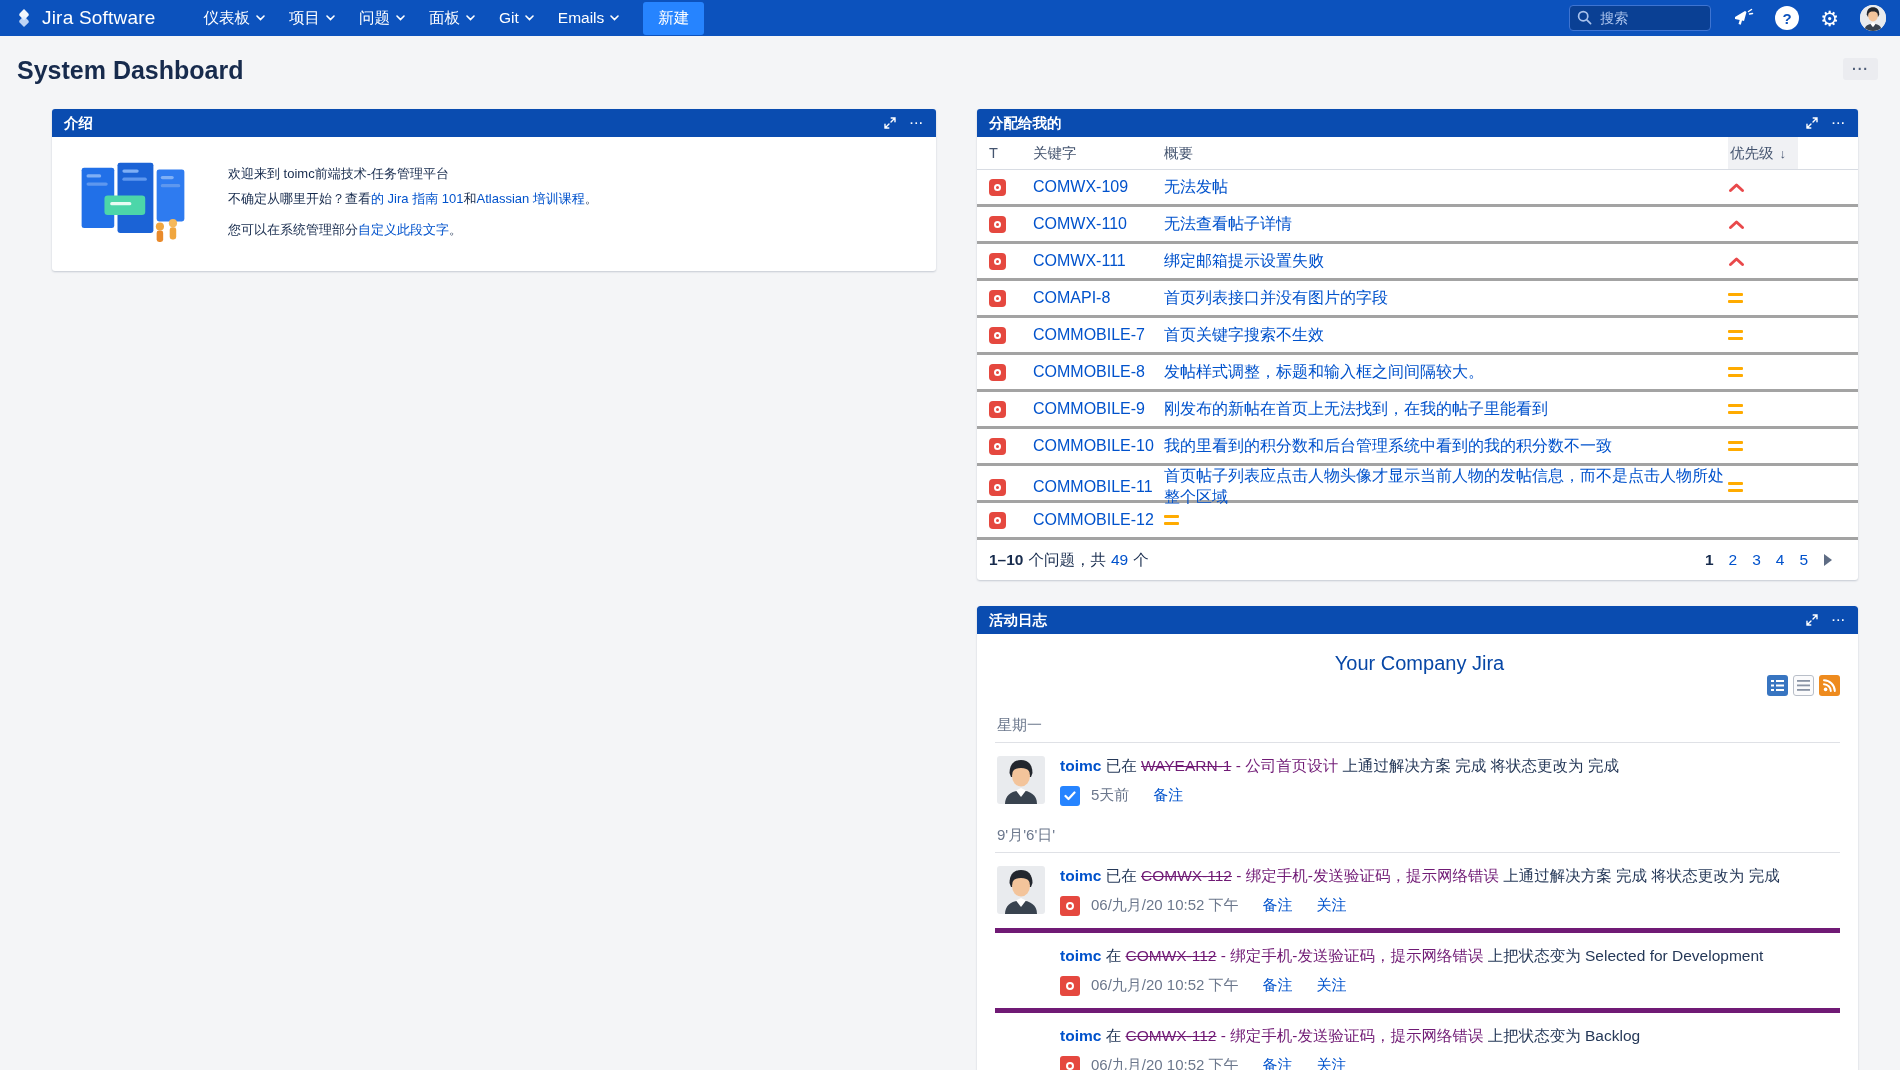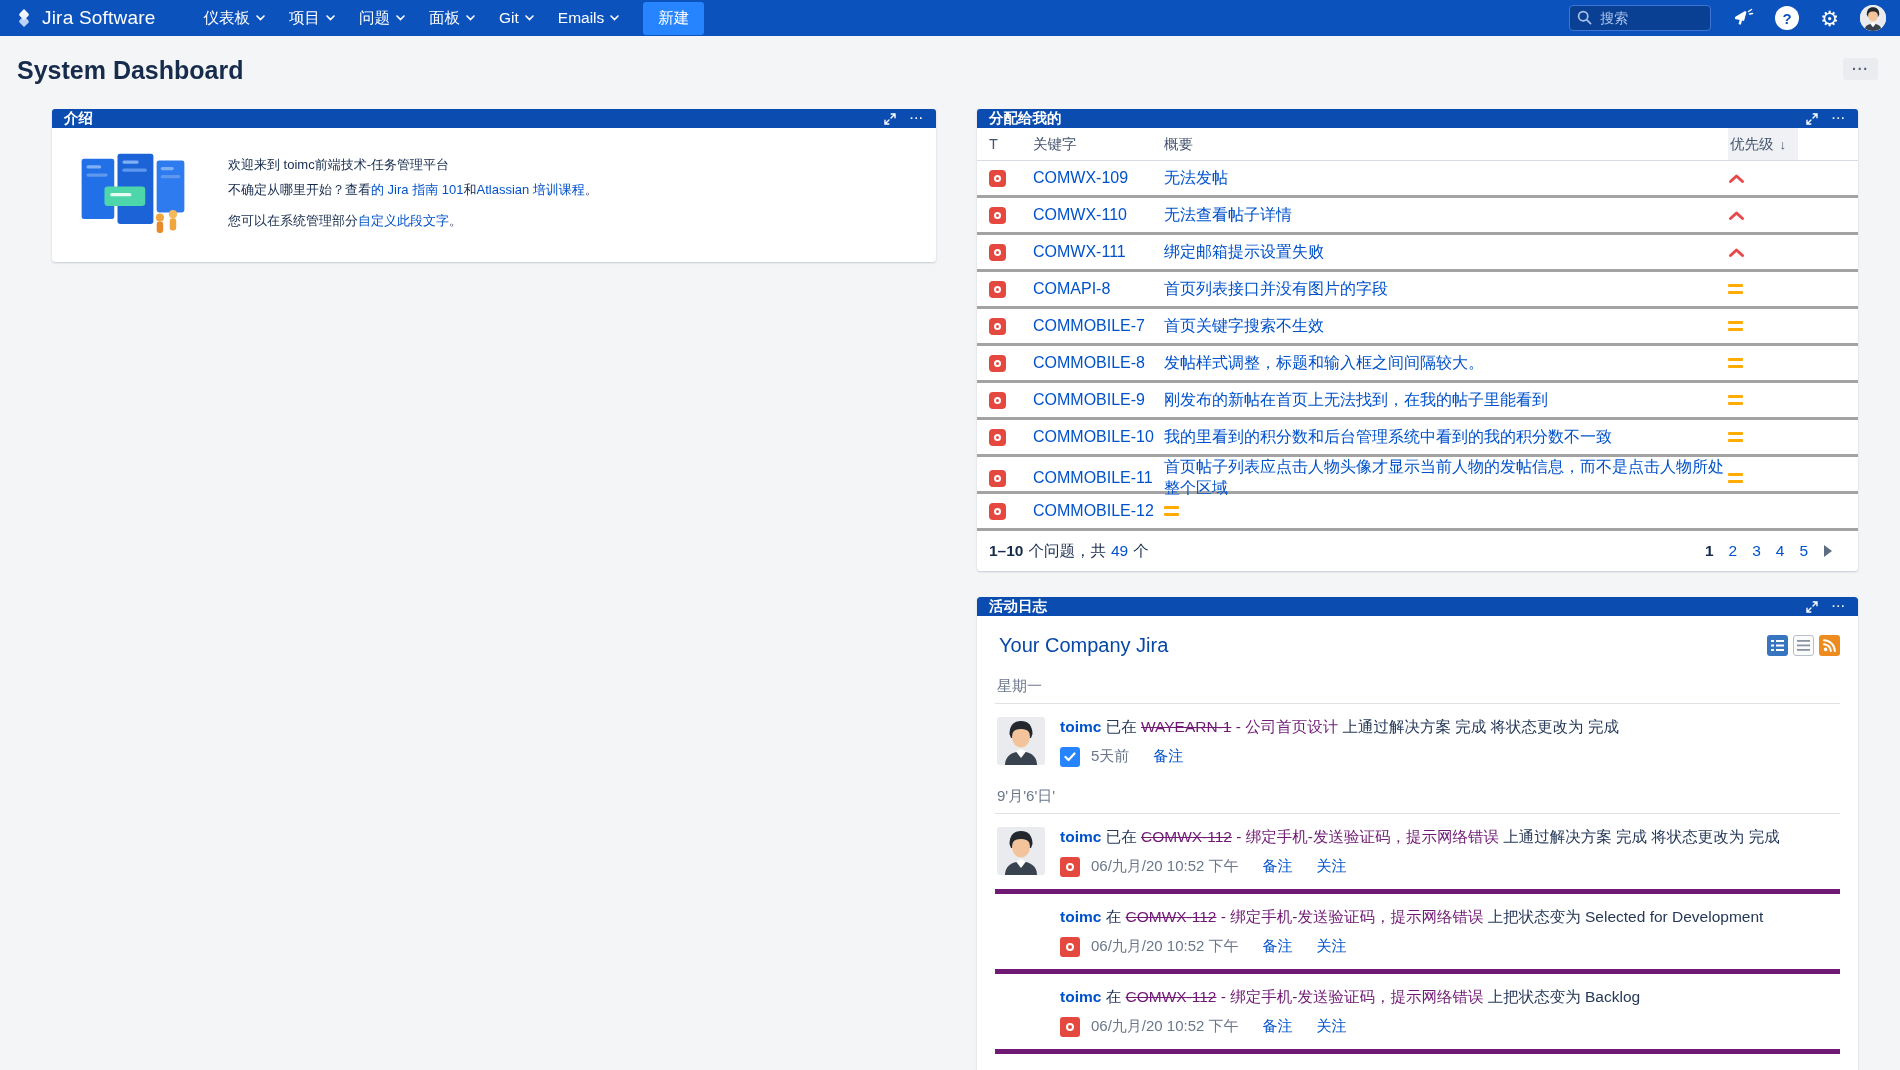--- a/index.html
+++ b/index.html
@@ -30,21 +30,21 @@
 
   
   .page-title { position:absolute; left:17px; top:56px; font-size:25px; font-weight:600; color:#172B4D; }
   .page-more { position:absolute; right:22px; top:58px; background:#EBECF0; border:none; border-radius:3px;
     color:#505F79; font-weight:bold; font-size:14px; padding:3px 9px; cursor:pointer; letter-spacing:1px; font-family:inherit;}
 
   
   .col-left  { position:absolute; left:52px;  top:109px; width:884px; }
   .col-right { position:absolute; left:977px; top:109px; width:881px; }
   .panel { background:#fff; border-radius:3px; box-shadow:0 1px 2px rgba(9,30,66,.2); }
-  .panel-head { height:19px; background:#0A4CB0; border-radius:3px 3px 0 0; display:flex; align-items:center;
+  .panel-head { height:28px; background:#0A4CB0; border-radius:3px 3px 0 0; display:flex; align-items:center;
     padding:0 12px; color:#fff; }
   .panel-head .ptitle { font-size:14.5px; font-weight:bold; }
   .phead-icons { margin-left:auto; display:flex; align-items:center; gap:14px; }
   .phead-ic { cursor:pointer; display:flex; align-items:center; color:#fff; }
   .ellipsis-txt { font-size:11px; font-weight:bold; letter-spacing:1px; line-height:1; }
 
   
   .intro-body { display:flex; align-items:center; padding:22px 24px 26px 28px; }
   .intro-illustration { width:106px; height:86px; flex:none; }
   .intro-text { margin-left:42px; font-size:13px; color:#172B4D; }
@@ -65,21 +65,21 @@
   .tfoot b { font-weight:bold; }
   .tfoot a { color:#0052CC; }
   .pagination { margin-left:auto; display:flex; align-items:center; gap:15px; font-size:15.5px; }
   .pagination .cur { color:#172B4D; font-weight:bold; }
   .pagination a { color:#0052CC; }
   .next-arrow { cursor:pointer; display:flex; align-items:center; }
 
   
   .activity { margin-top:26px; height:480px; overflow:hidden; }
   .act-body { padding:10px 18px 0 18px; }
-  .stream-head { display:flex; align-items:center; padding:8px 0 12px 4px; }
+  .stream-head { display:flex; align-items:center; padding:8px 0 12px 4px;flex-direction:column; }
   .stream-title { font-size:20px; color:#0747A6; font-weight:500; }
   .stream-icons { margin-left:auto; display:flex; gap:5px; align-items:center; }
   .sicon { width:21px; height:21px; border-radius:3px; cursor:pointer; display:flex; align-items:center; justify-content:center; }
   .sicon.sel { background:#3875C1; }
   .sicon.plain { background:#FBFBFC; border:1px solid #B9BFC9; }
   .date-sep { font-size:15px; color:#6B778C; padding:8px 2px 7px 2px; border-bottom:1px solid #DFE1E6; }
   .event { display:flex; padding:13px 2px 12px 2px; }
   .event.sep { border-top:5px solid #701a75; }
   .event .eav { width:48px; height:48px; flex:none; border-radius:3px; overflow:hidden; margin-right:15px; }
   .event.noav { padding-left:65px; }

